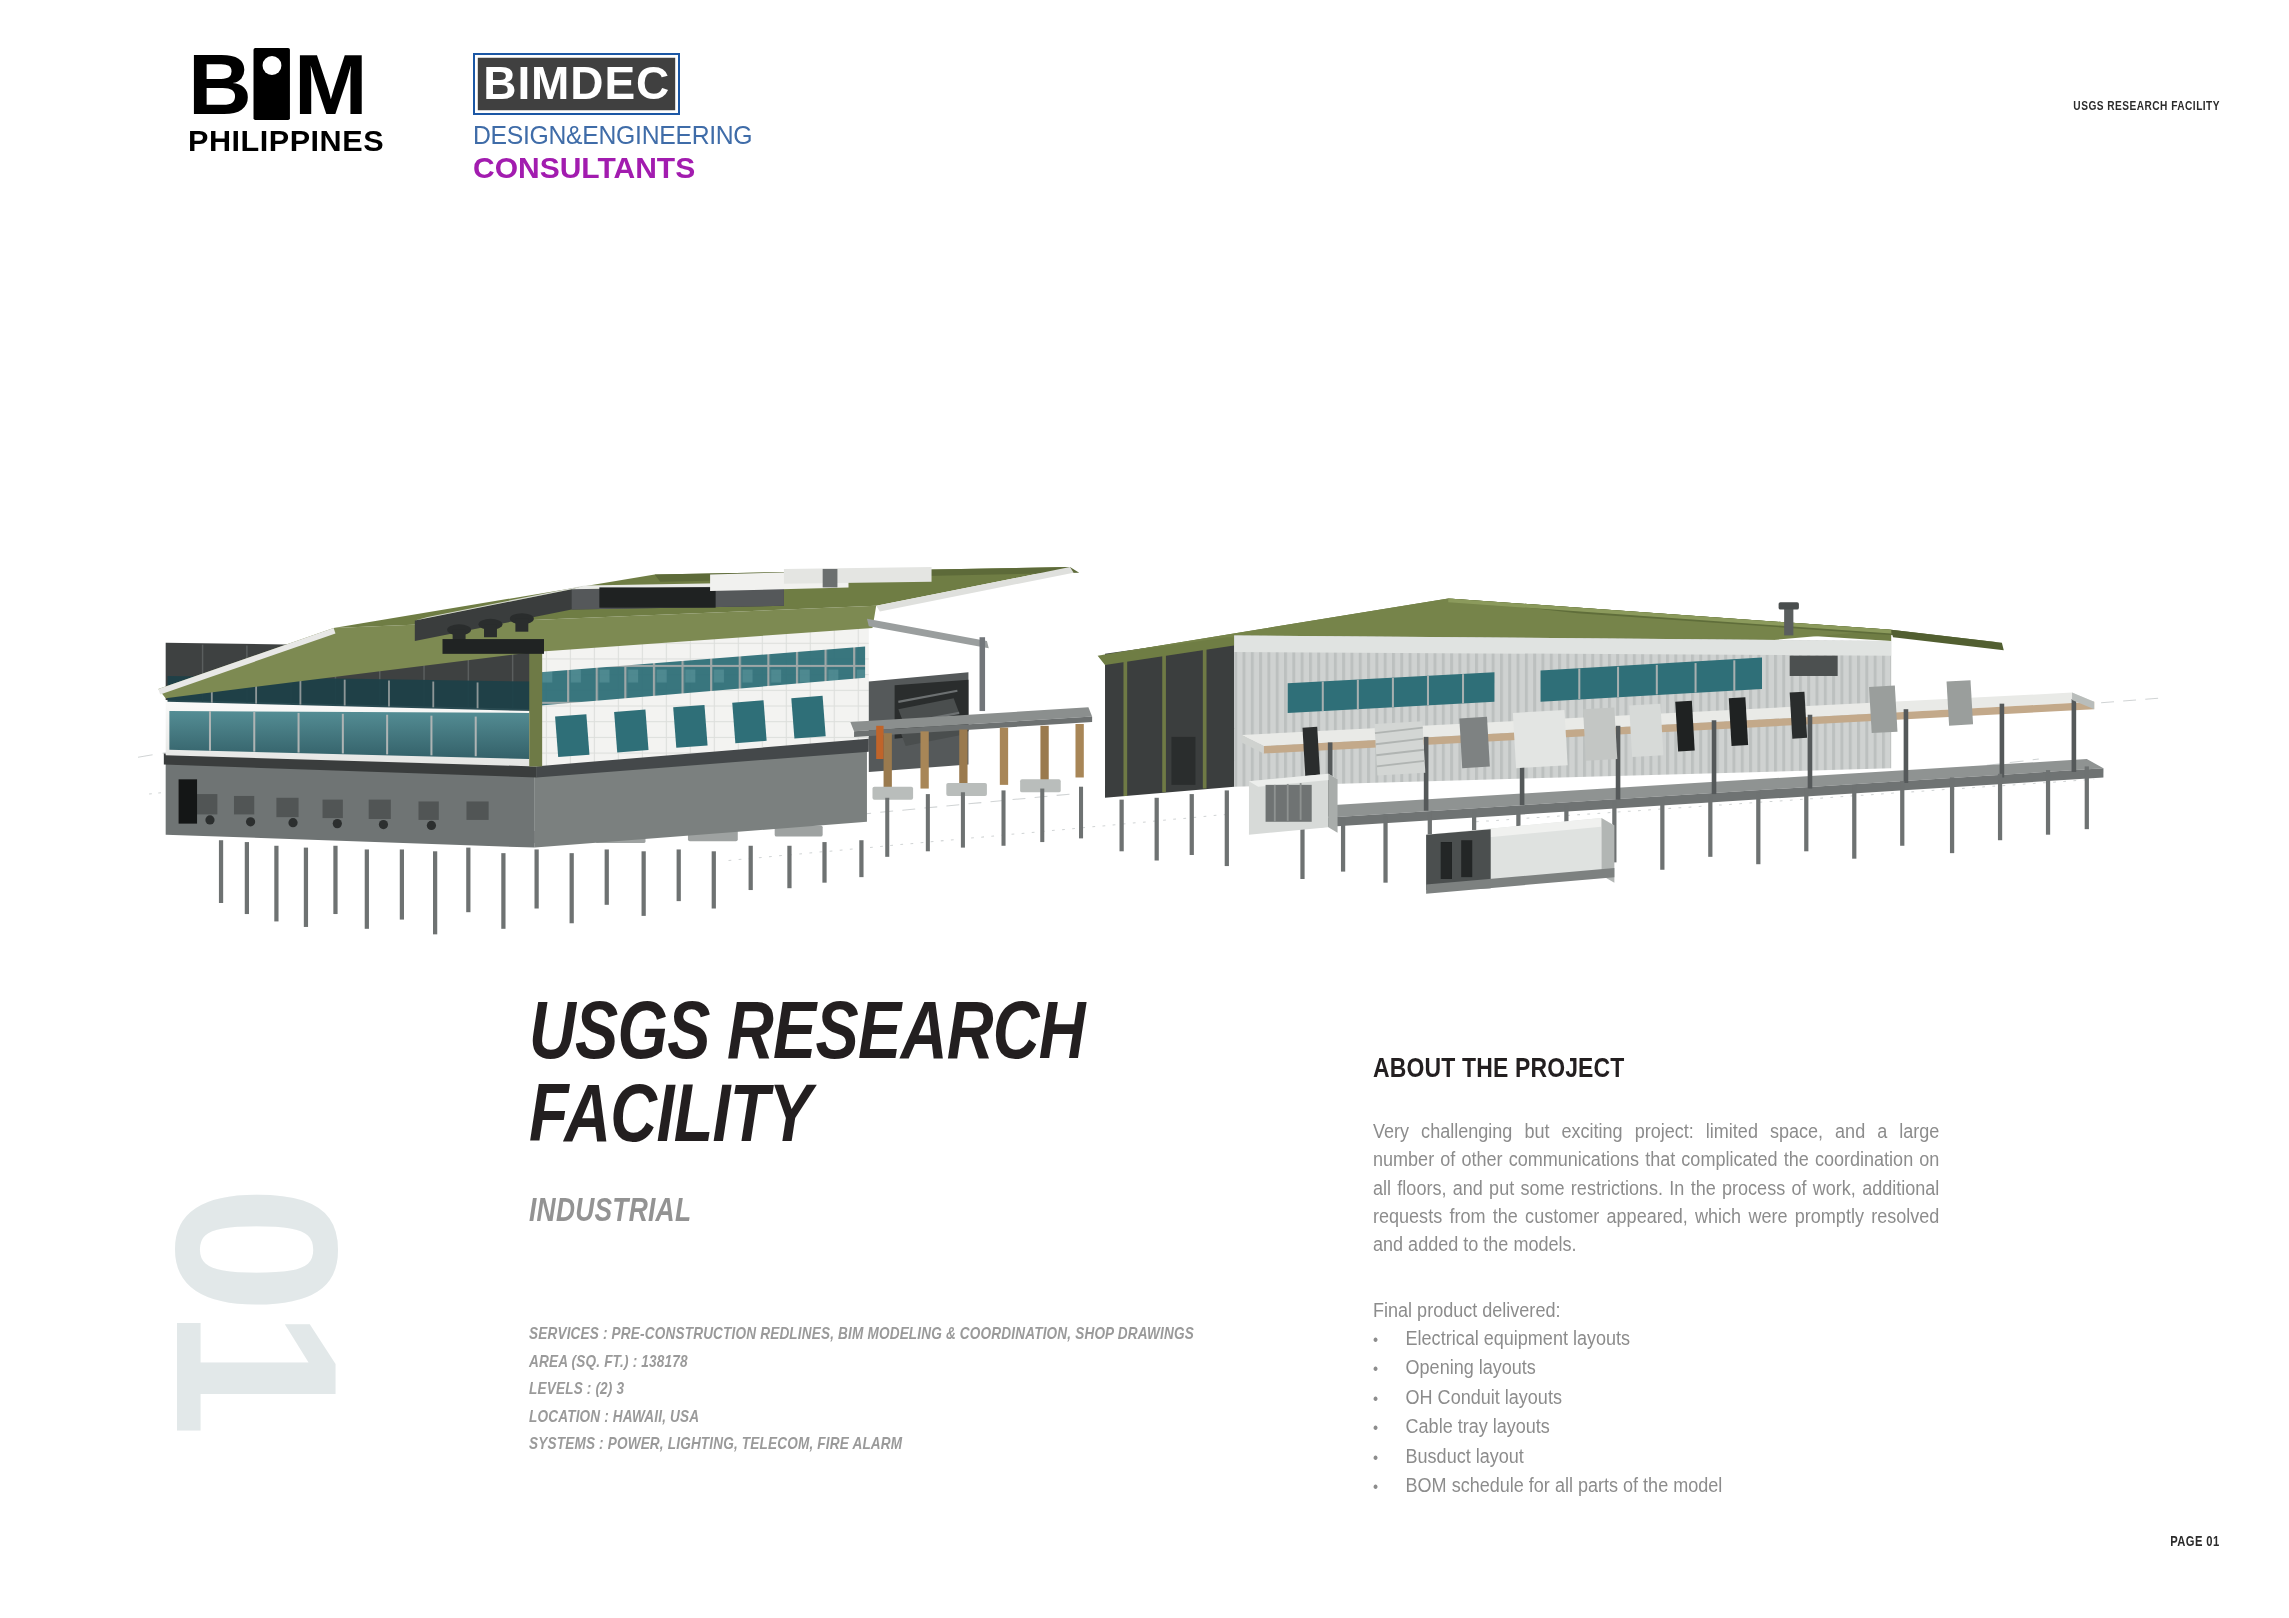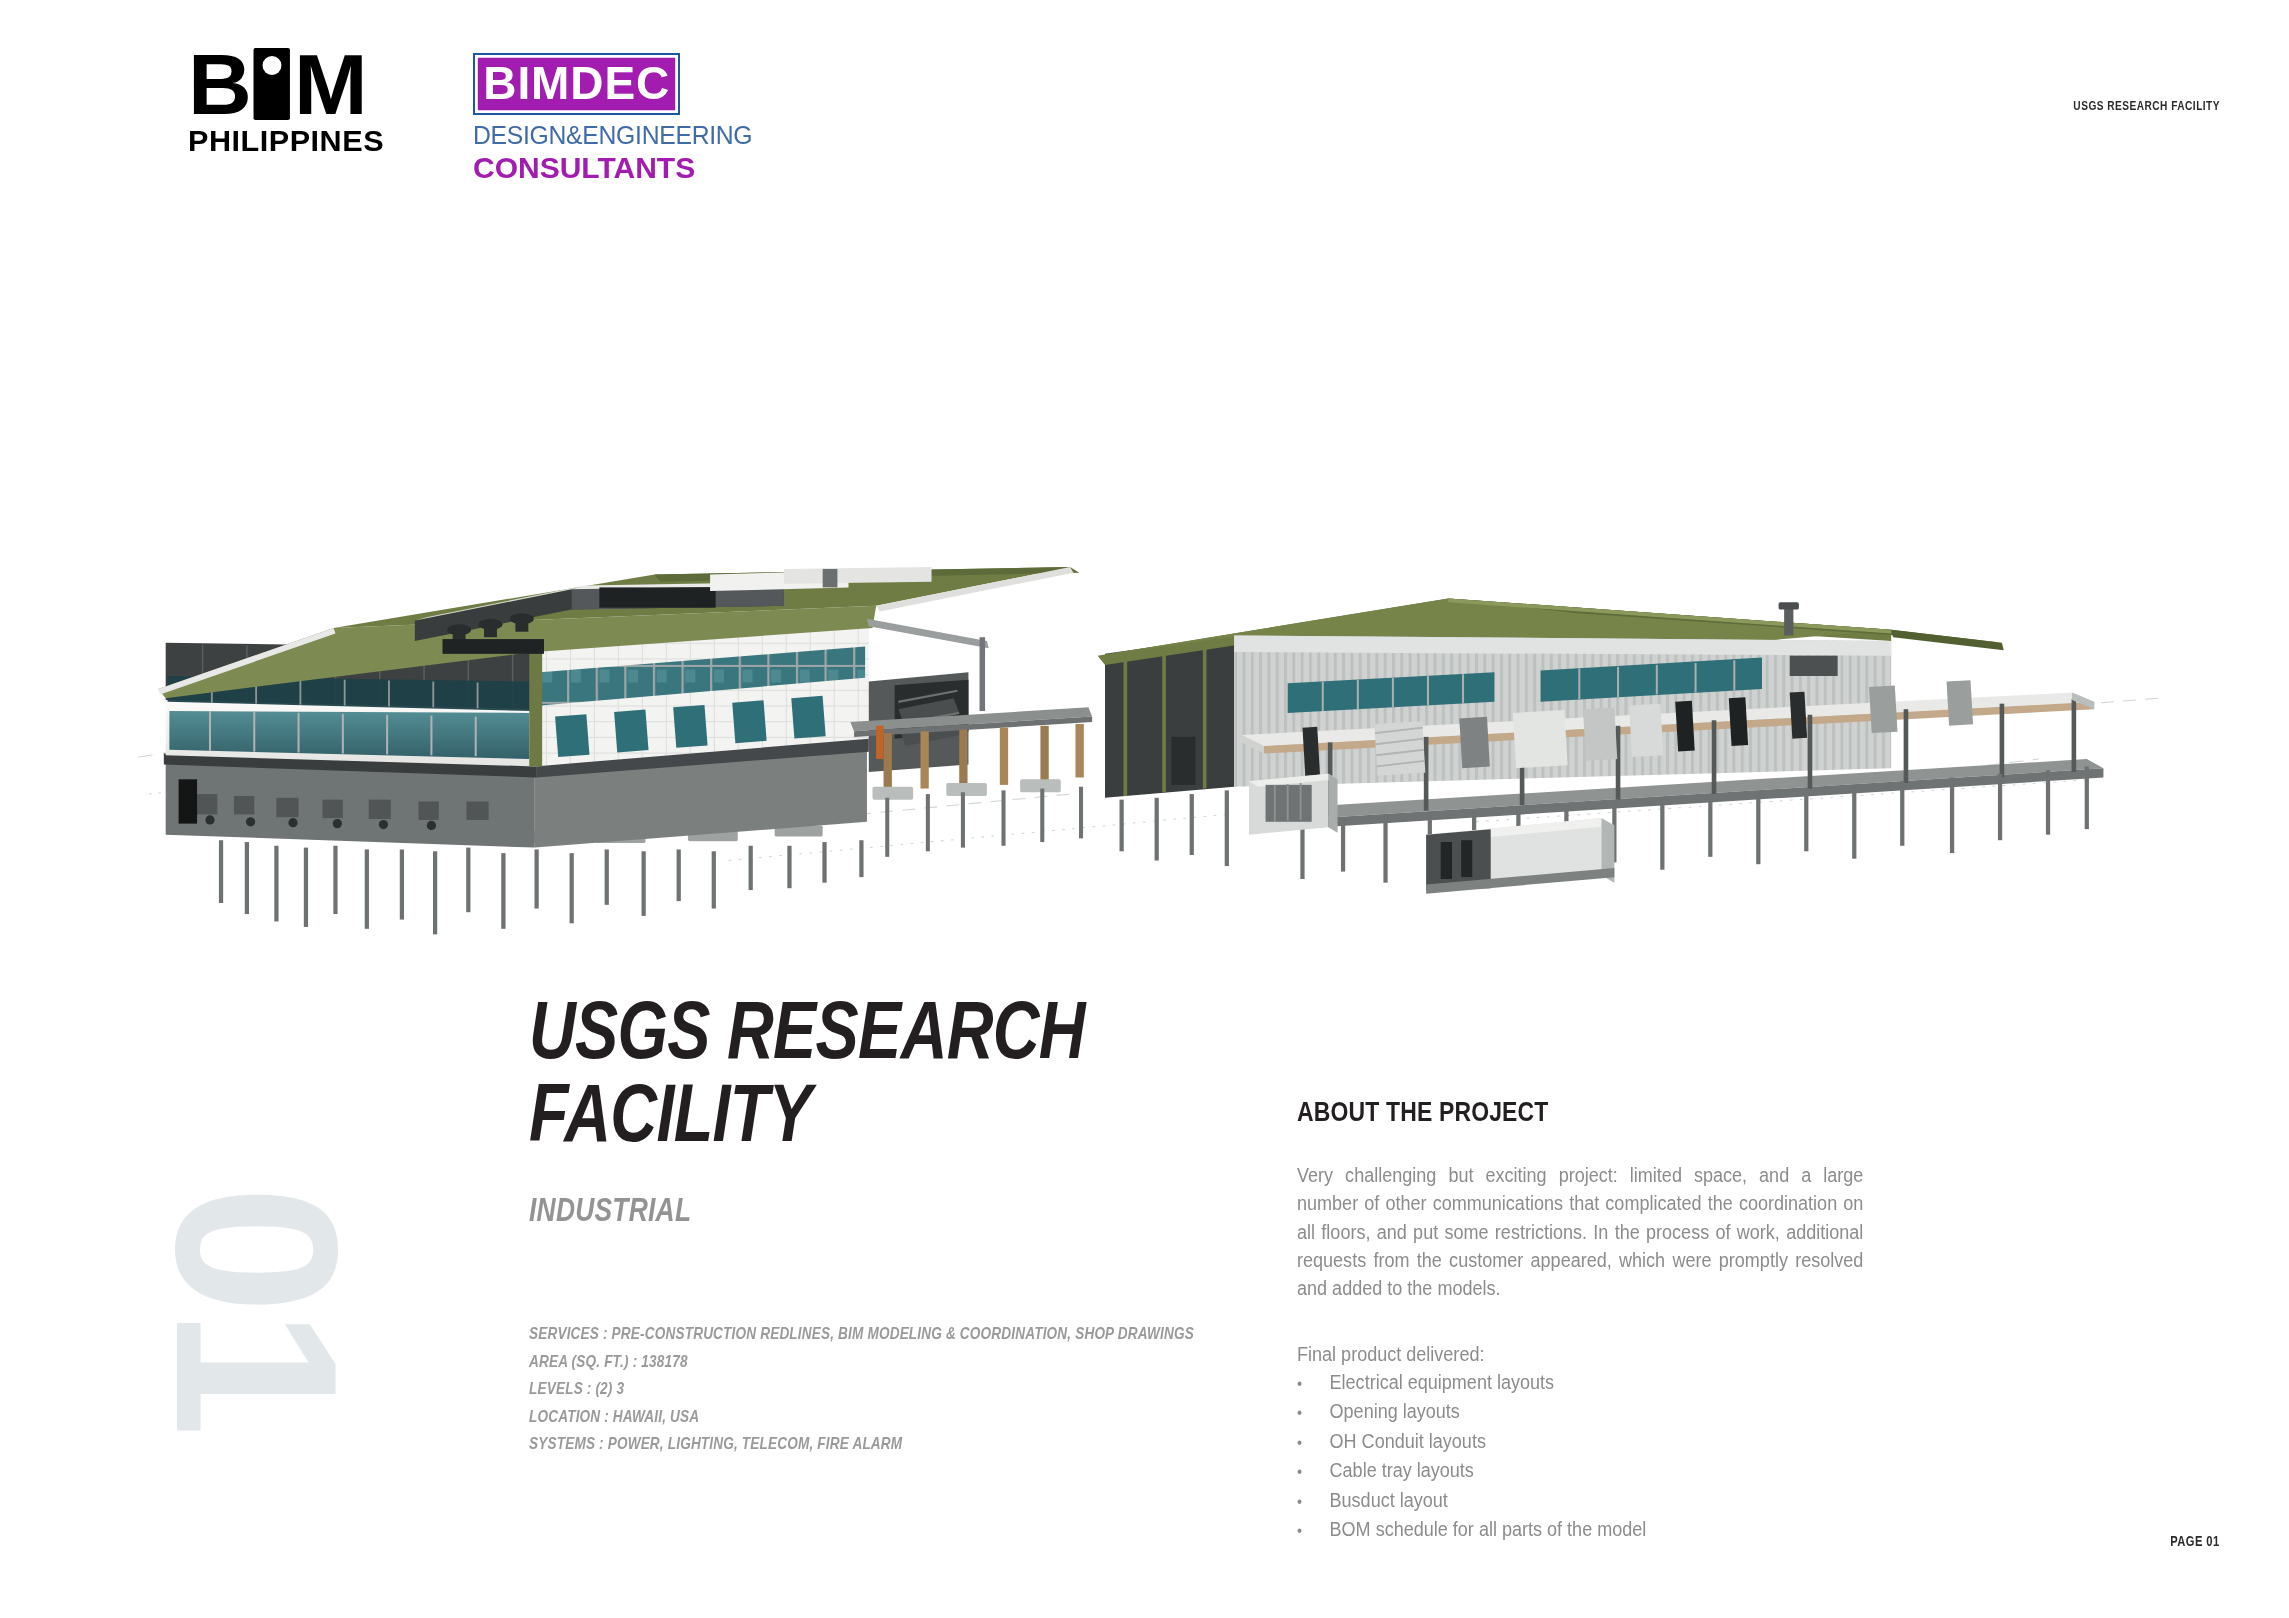--- a/index.html
+++ b/index.html
@@ -27,21 +27,21 @@
     content:"";position:absolute;left:50%;top:8.3px;width:18.5px;height:18.5px;
     border-radius:50%;background:#fff;transform:translateX(-50%);
   }
   .logo-bim .sub{
     font-weight:700;font-size:30px;letter-spacing:0.5px;color:#000;
     margin-top:2.8px;transform:scaleX(1.02);transform-origin:left top;
   }
 
   .logo-bimdec{position:absolute;left:473px;top:53px;width:249px;}
   .logo-bimdec .box{
-    border:2.8px solid #1b57a5;background:#a21caf;
+    border:2.8px solid #1b57a5;background:#404040;
     padding:4.6px 8.3px 7.4px 8.3px;display:inline-block;
     box-shadow:inset 0 0 0 2.8px #fff;
     text-align:center;
   }
   .logo-bimdec .box span{
     display:block;color:#fff;font-weight:700;font-size:46px;line-height:1;
     letter-spacing:0.9px;
   }
   .logo-bimdec .l2{
     color:#3f6ca8;font-size:25px;letter-spacing:-0.3px;margin-top:6.5px;
@@ -84,21 +84,21 @@
     margin-top:37px;transform:scaleX(.80);transform-origin:left top;
   }
   .spec-list{margin-top:91px;}
   .spec-list div{
     font-weight:700;font-size:17px;line-height:1.62;color:#9a9a9a;
     letter-spacing:0.2px;transform:scaleX(.80);transform-origin:left top;
     white-space:nowrap;
   }
 
   
-  .about{position:absolute;left:1297px;top:1052px;width:609px;margin-top:44px;}
+  .about{position:absolute;left:1373px;top:1052px;width:609px;}
   .about h2{
     margin:0 0 33px 0;font-weight:700;font-size:28px;color:#231f20;
     letter-spacing:0.2px;transform:scaleX(.82);transform-origin:left top;
   }
   .about p{
     margin:0;font-size:19.4px;line-height:1.46;color:#8c8c8c;
     text-align:justify;font-weight:400;
     transform:scaleX(.93);transform-origin:left top;
   }
   .about .lead{margin-top:37px;}

